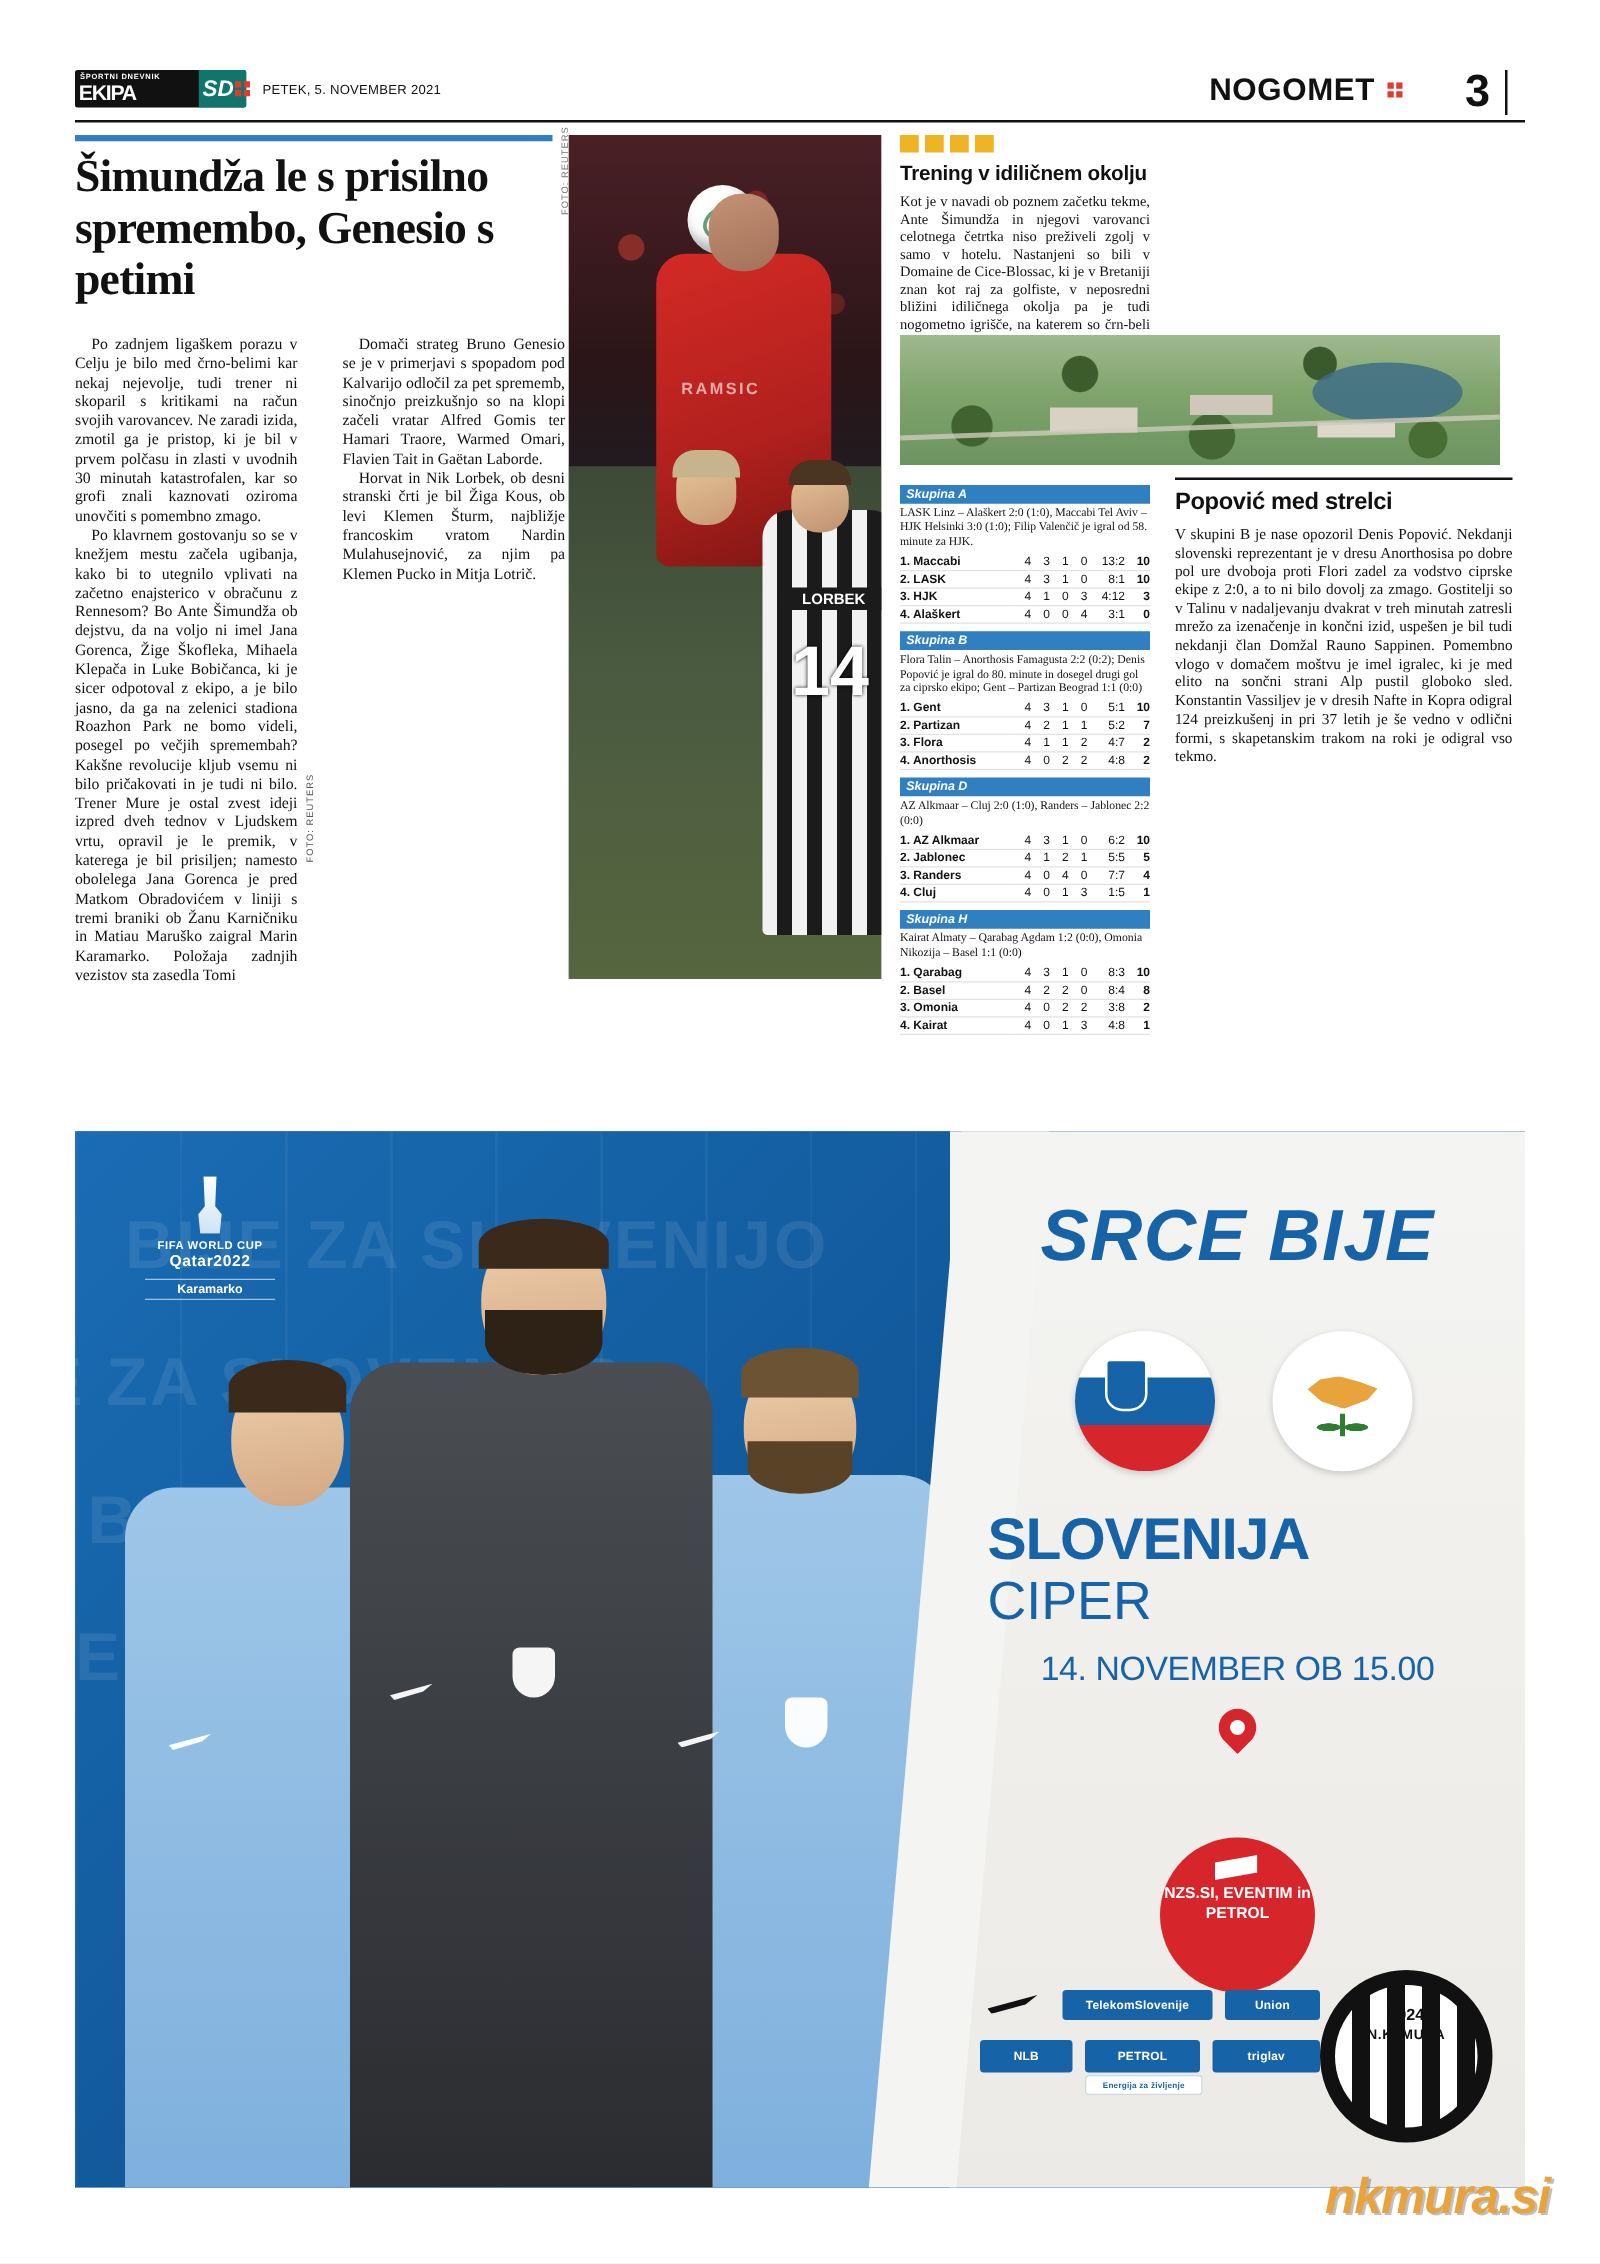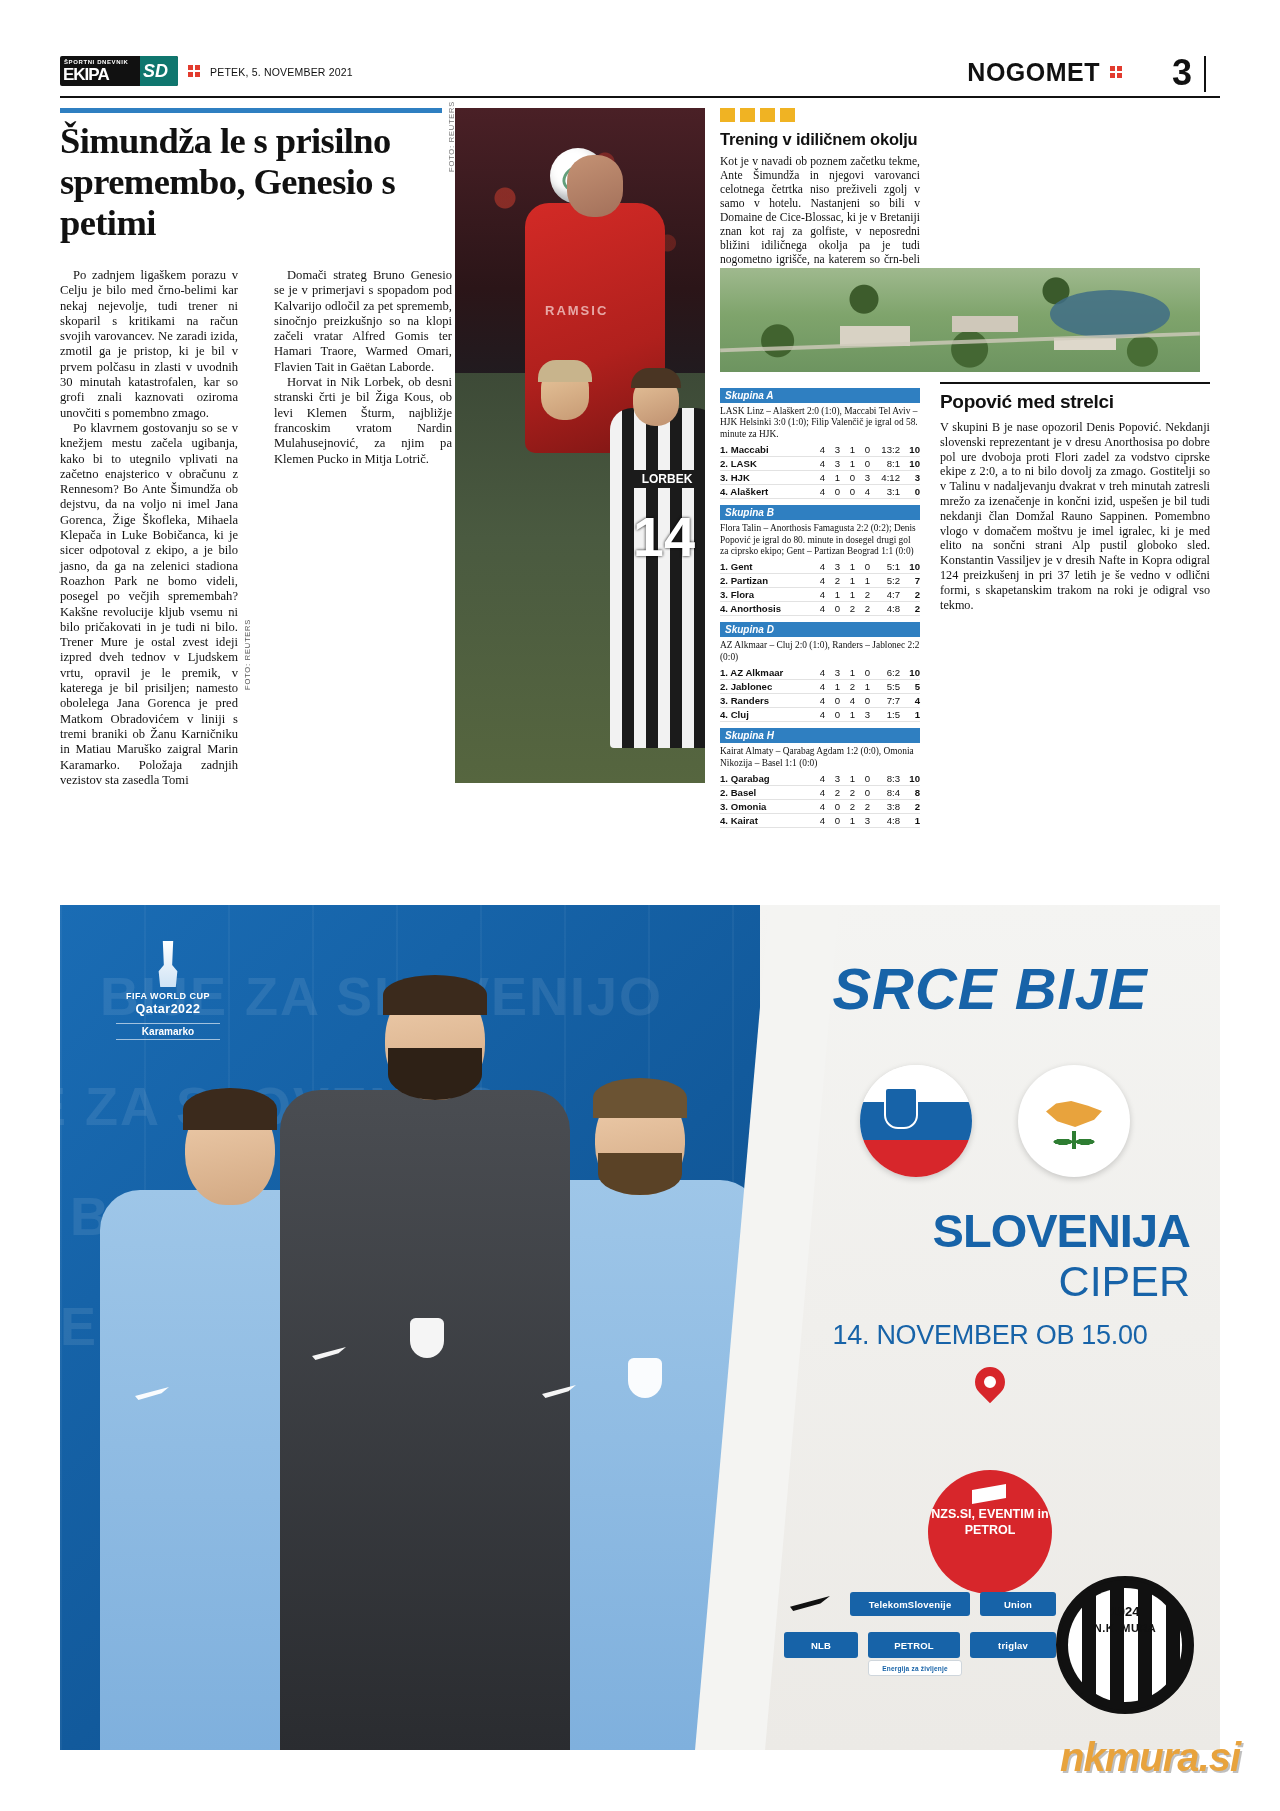--- a/index.html
+++ b/index.html
@@ -7,21 +7,21 @@
   .page{
     position:relative;width:1280px;height:1811px;background:#ffffff;margin:0 auto;
     overflow:hidden;
   }
   .sheet{position:absolute;left:0;top:0;width:1280px;height:1811px;background:#fff;}
 
   
   .masthead{position:absolute;left:60px;top:56px;width:1160px;height:34px;}
   .logo{
     position:absolute;left:0;top:0;width:118px;height:30px;background:#111;
-    border-radius:2px;overflow:hidden;
+    border-radius:2px;overflow:hidden;padding-left:19px;
   }
   .logo .sd{
     position:absolute;left:4px;top:3px;font-family:"Liberation Sans",sans-serif;
     font-size:6px;color:#fff;letter-spacing:.6px;font-weight:700;
   }
   .logo .ek{
     position:absolute;left:3px;top:9px;font-family:"Liberation Sans",sans-serif;
     font-size:17px;font-weight:700;color:#fff;letter-spacing:-1px;
   }
   .logo .sq{
@@ -306,21 +306,21 @@
     clip-path:polygon(0 40%,18% 10%,45% 0,75% 18%,100% 38%,86% 72%,52% 100%,20% 78%);
   }
   .flag-cy .lv{
     position:absolute;left:34px;top:66px;width:44px;height:18px;
     background:
       linear-gradient(90deg,transparent 45%, #2e7d32 46% 54%, transparent 55%),
       radial-gradient(ellipse at 25% 60%, #2e7d32 0 9px, transparent 10px),
       radial-gradient(ellipse at 75% 60%, #2e7d32 0 9px, transparent 10px);
   }
   .teams{
-    position:absolute;left:30px;top:300px;width:400px;text-align:right;
+    position:absolute;left:30px;top:300px;width:400px;text-align:left;
     font-family:"Liberation Sans",sans-serif;color:#1763a8;
   }
   .teams .t1{font-size:47px;font-weight:700;letter-spacing:-1px;line-height:52px;}
   .teams .t2{font-size:43px;font-weight:400;letter-spacing:0px;line-height:48px;}
   .when{
     position:absolute;left:30px;top:415px;width:400px;text-align:center;
     font-family:"Liberation Sans",sans-serif;font-size:27px;color:#1763a8;letter-spacing:-.3px;
   }
   .pin{
     position:absolute;left:215px;top:462px;width:30px;height:38px;

